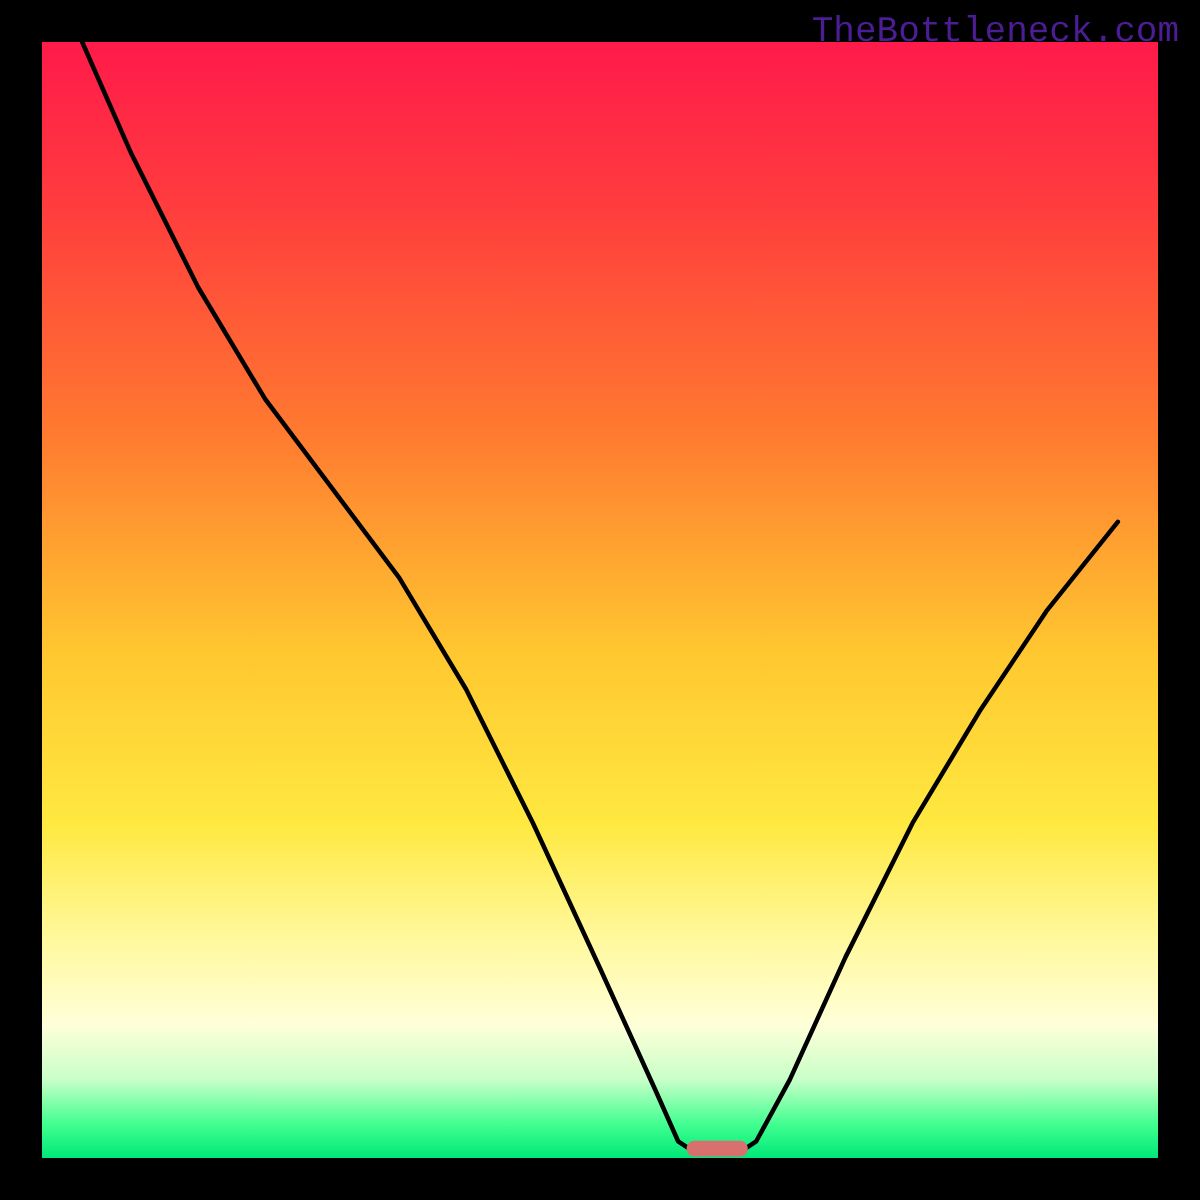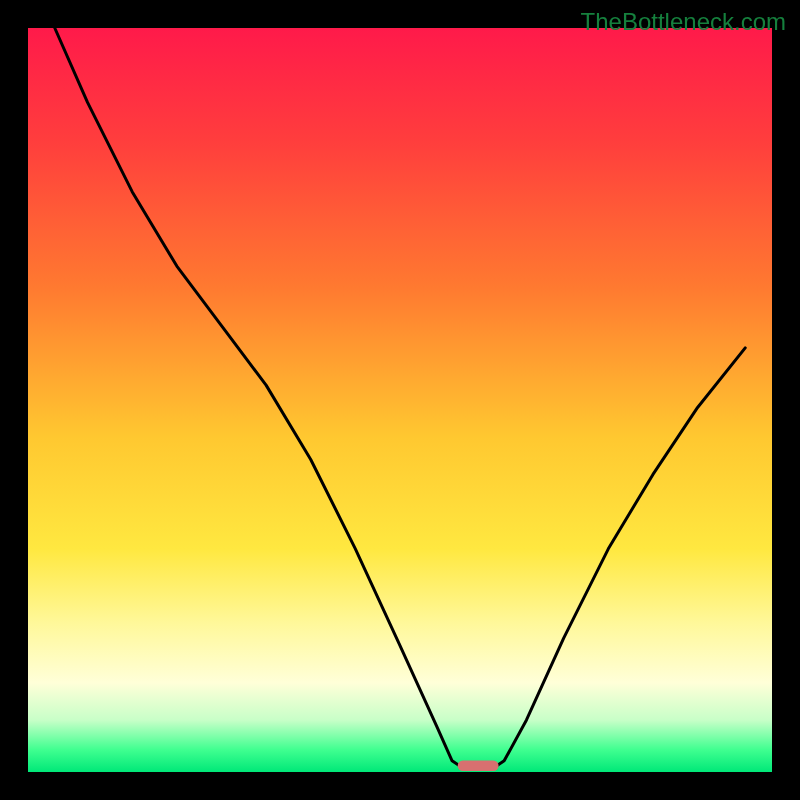--- a/index.html
+++ b/index.html
@@ -12,24 +12,24 @@
   }
   .chart-container {
     width: 800px;
     height: 800px;
     position: relative;
   }
   .watermark {
     position: absolute;
     top: 8px;
     right: 14px;
-    font-family: Liberation Sans, sans-serif;
+    font-family: Liberation Mono, monospace;
     font-size: 24px;
     font-weight: 500;
-    color: #15803d;
+    color: #4c1d95;
     z-index: 10;
   }
   svg {
     display: block;
   }
 </style>
 </head>
 <body>
 
 <div class="chart-container">

